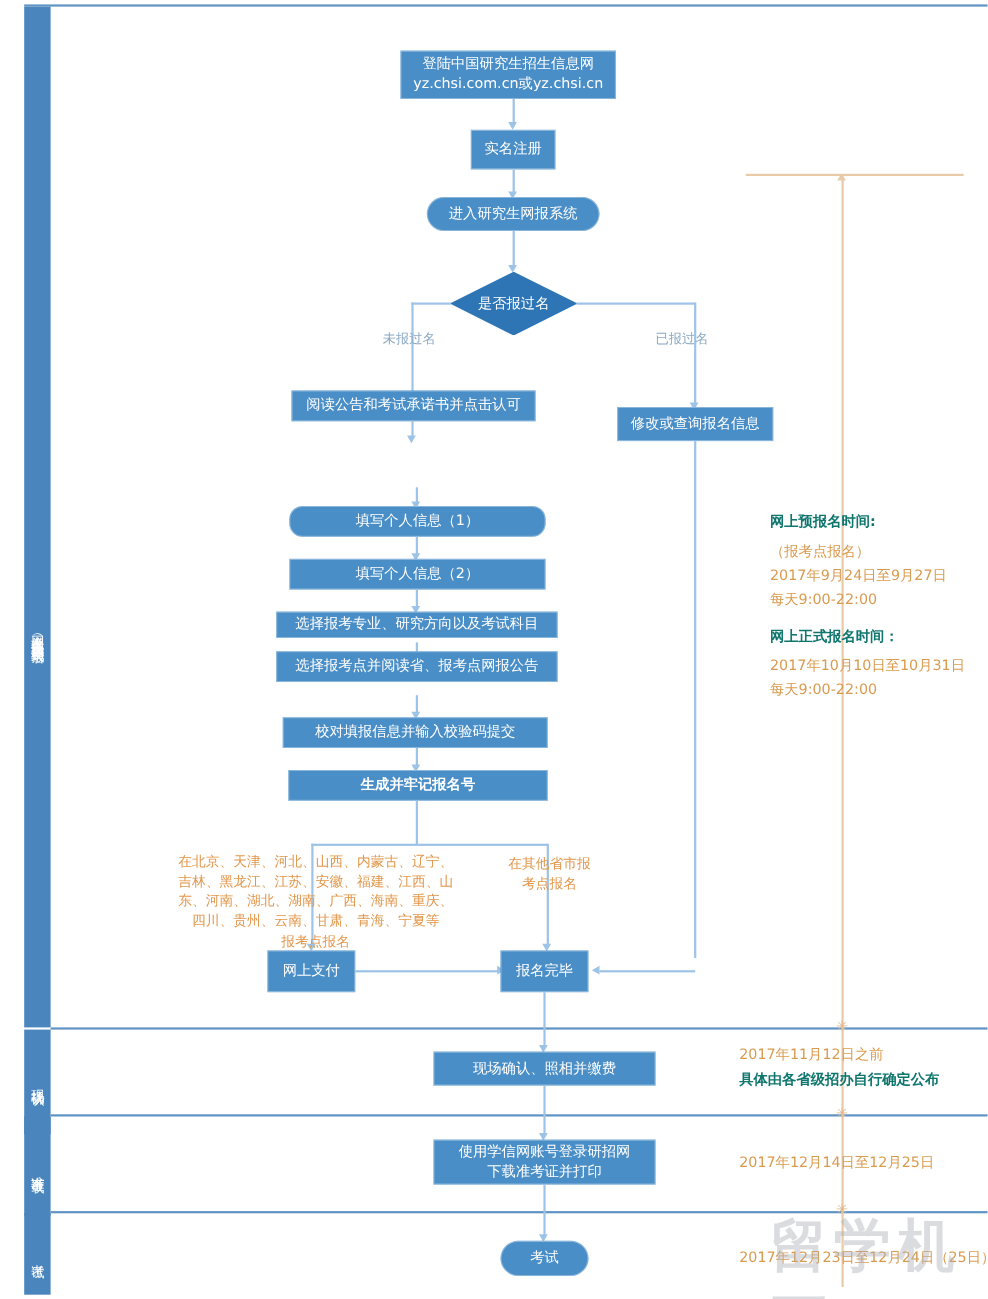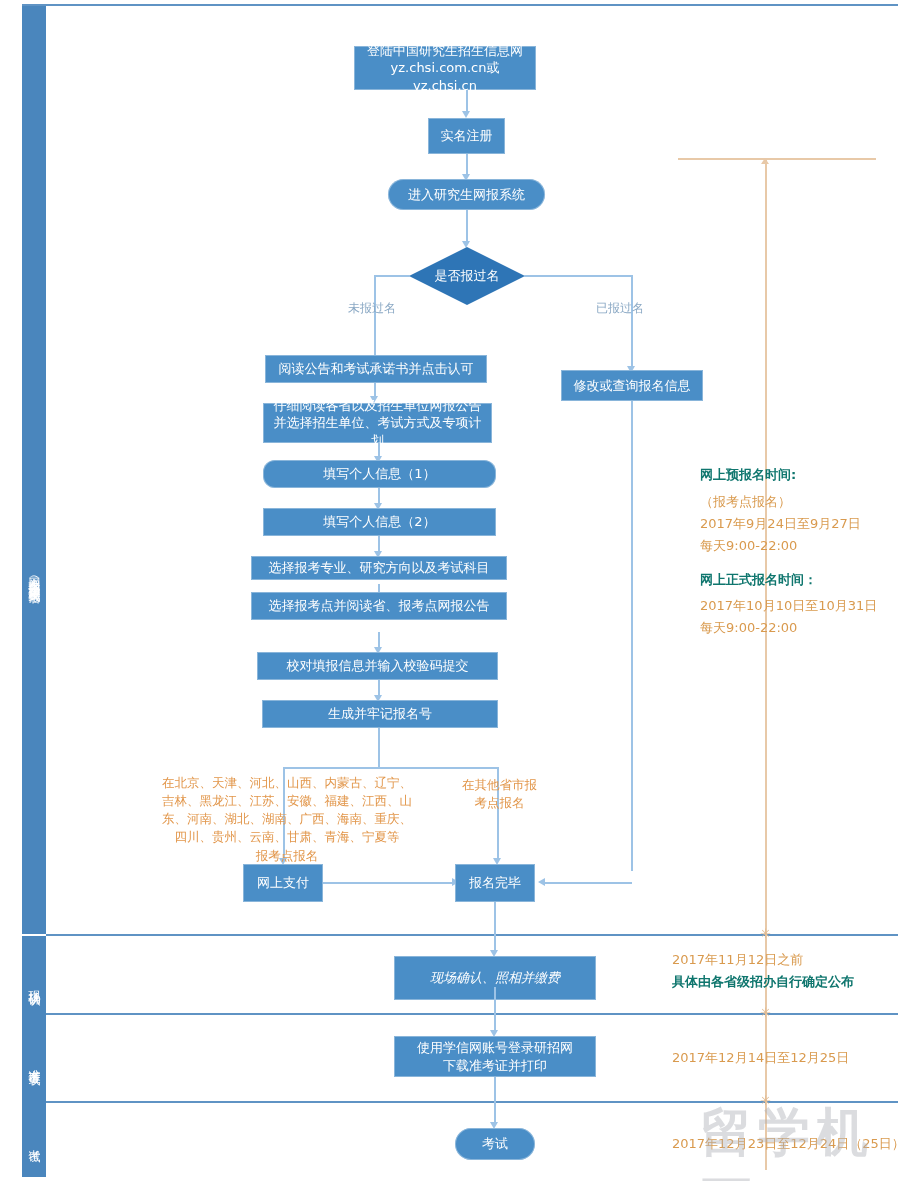--- a/index.html
+++ b/index.html
@@ -14,21 +14,21 @@
           writing-mode:vertical-rl;text-orientation:upright;
           display:flex;align-items:center;justify-content:center;
           width:24px;white-space:nowrap;}
 
   
   .node{position:absolute;background:#4a8ec7;color:#ffffff;font-size:13px;
         display:flex;align-items:center;justify-content:center;text-align:center;
         line-height:1.35;box-sizing:border-box;padding:2px 6px;
         box-shadow:0 0 0 1px rgba(255,255,255,.35) inset;}
   .node.round{border-radius:16px;}
-  .node.bold{font-weight:normal;text-align:center;}
+  .node.bold{font-weight:bold;text-align:center;}
 
   .diamond{position:absolute;}
   .diamond .shape{position:absolute;inset:0;background:#2e75b6;
         clip-path:polygon(50% 0,100% 50%,50% 100%,0 50%);}
   .diamond .txt{position:absolute;inset:0;display:flex;align-items:center;
         justify-content:center;color:#ffffff;font-size:13px;}
 
   
   .ln{position:absolute;background:#9dc3e6;}
   .lnv{width:1.5px;}
@@ -80,21 +80,21 @@
 
   <div class="leftbar" style="top:1015px;height:90px;">
     <div class="vlabel" style="position:absolute;left:0;top:8px;height:78px;">准考证下载</div>
   </div>
   <div class="hrule" style="top:1101px;width:852px;"></div>
 
   <div class="leftbar" style="top:1103px;height:74px;">
     <div class="vlabel" style="position:absolute;left:0;top:14px;height:48px;">考试</div>
   </div>
 
-  <div class="node" style="left:354px;top:46px;width:182px;height:44px;white-space:pre-line;">登陆中国研究生招生信息网
+  <div class="node" style="left:364px;top:46px;width:196px;height:44px;white-space:pre-line;">登陆中国研究生招生信息网
 yz.chsi.com.cn或yz.chsi.cn</div>
   <div class="ln lnv" style="left:466px;top:90px;height:23px;"></div>
   <div class="arw down" style="left:462px;top:111px;"></div>
 
   <div class="node" style="left:428px;top:118px;width:77px;height:36px;">实名注册</div>
   <div class="ln lnv" style="left:466px;top:154px;height:22px;"></div>
   <div class="arw down" style="left:462px;top:174px;"></div>
 
   <div class="node round" style="left:388px;top:179px;width:157px;height:31px;">进入研究生网报系统</div>
   <div class="ln lnv" style="left:466px;top:210px;height:33px;"></div>
@@ -117,22 +117,20 @@
 
   <div class="node" style="left:561px;top:370px;width:142px;height:31px;">修改或查询报名信息</div>
   <div class="ln lnv" style="left:631px;top:401px;height:470px;"></div>
   <div class="ln lnh" style="left:545px;top:882px;width:87px;"></div>
   <div class="arw left" style="left:538px;top:878px;"></div>
 
   <div class="node" style="left:265px;top:355px;width:222px;height:28px;">阅读公告和考试承诺书并点击认可</div>
   <div class="ln lnv" style="left:374px;top:383px;height:14px;"></div>
   <div class="arw down" style="left:370px;top:396px;"></div>
 
-  <div class="node" style="left:263px;top:403px;width:229px;height:40px;white-space:pre-line;">仔细阅读各省以及招生单位网报公告
-并选择招生单位、考试方式及专项计划</div>
   <div class="ln lnv" style="left:378px;top:443px;height:14px;"></div>
   <div class="arw down" style="left:374px;top:456px;"></div>
 
   <div class="node" style="left:263px;top:460px;width:233px;height:28px;border-radius:12px;">填写个人信息（1）</div>
   <div class="ln lnv" style="left:378px;top:488px;height:16px;"></div>
   <div class="arw down" style="left:374px;top:503px;"></div>
 
   <div class="node" style="left:263px;top:508px;width:233px;height:28px;">填写个人信息（2）</div>
   <div class="ln lnv" style="left:378px;top:536px;height:16px;"></div>
   <div class="arw down" style="left:374px;top:551px;"></div>
@@ -168,21 +166,21 @@
 
   <div class="node" style="left:243px;top:864px;width:80px;height:38px;">网上支付</div>
   <div class="ln lnh" style="left:323px;top:882px;width:132px;"></div>
   <div class="arw right" style="left:452px;top:878px;"></div>
 
   <div class="node" style="left:455px;top:864px;width:80px;height:38px;">报名完毕</div>
 
   <div class="ln lnv" style="left:494px;top:902px;height:50px;"></div>
   <div class="arw down" style="left:490px;top:950px;"></div>
 
-  <div class="node" style="left:394px;top:956px;width:202px;height:44px;font-style:italic;">现场确认、照相并缴费</div>
+  <div class="node" style="left:394px;top:956px;width:202px;height:31px;">现场确认、照相并缴费</div>
   <div class="ln lnv" style="left:494px;top:987px;height:45px;"></div>
   <div class="arw down" style="left:490px;top:1030px;"></div>
 
   <div class="node" style="left:394px;top:1036px;width:202px;height:41px;white-space:pre-line;">使用学信网账号登录研招网
 下载准考证并打印</div>
   <div class="ln lnv" style="left:494px;top:1077px;height:47px;"></div>
   <div class="arw down" style="left:490px;top:1122px;"></div>
 
   <div class="node round" style="left:455px;top:1128px;width:80px;height:32px;">考试</div>
 

